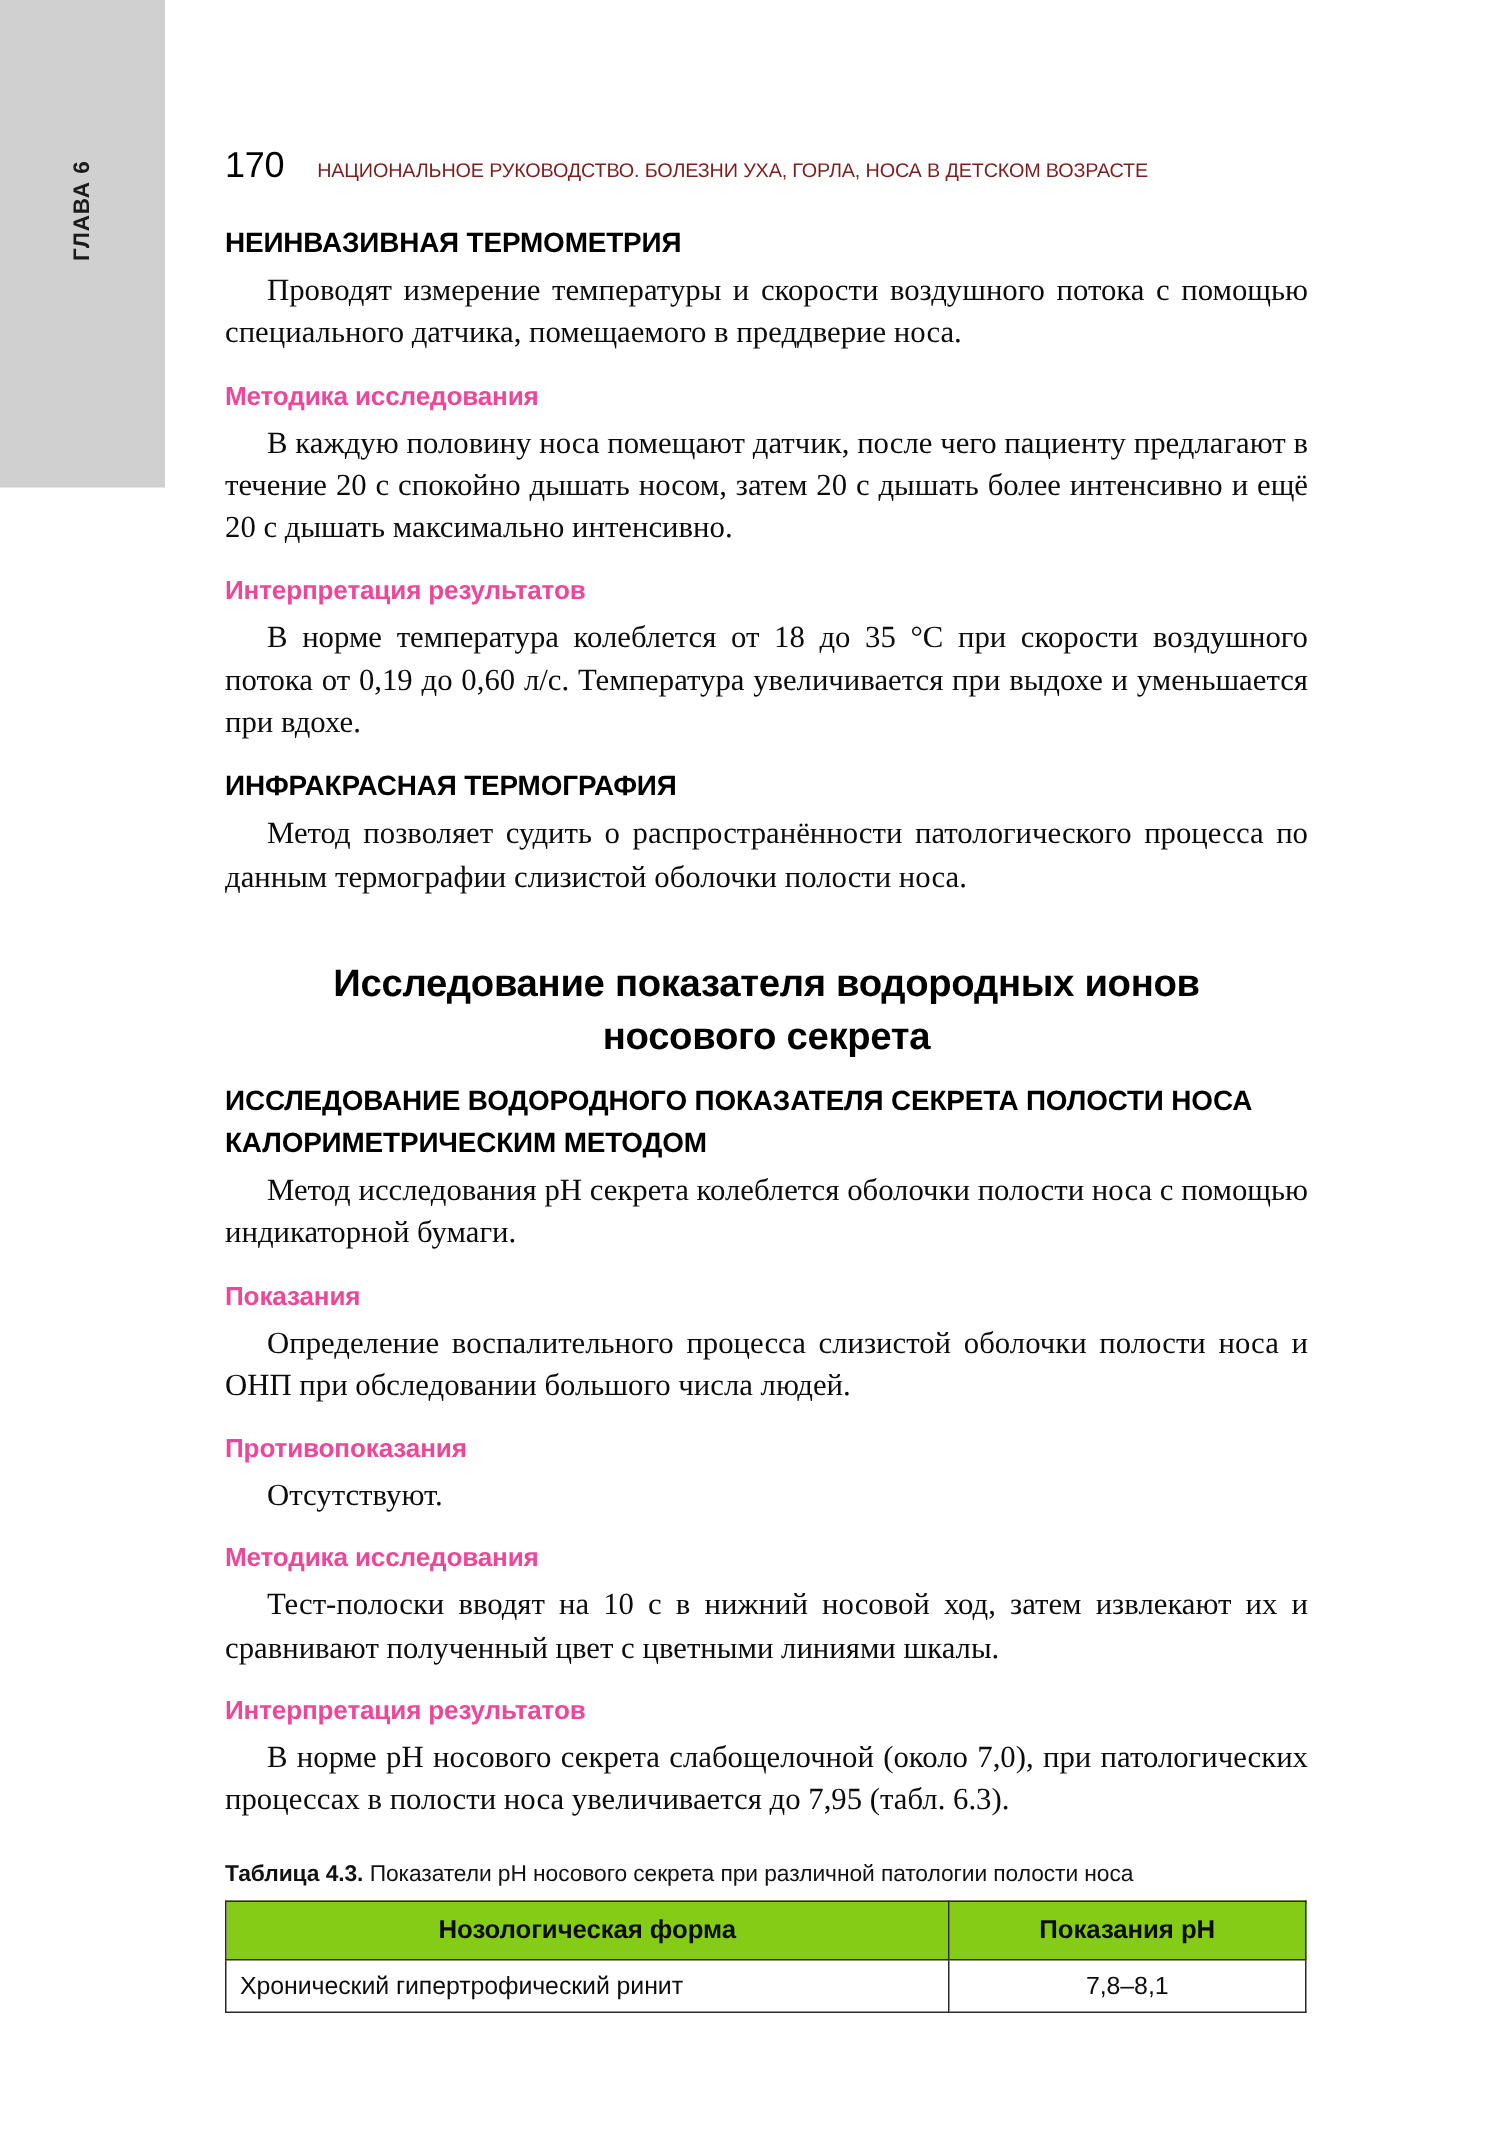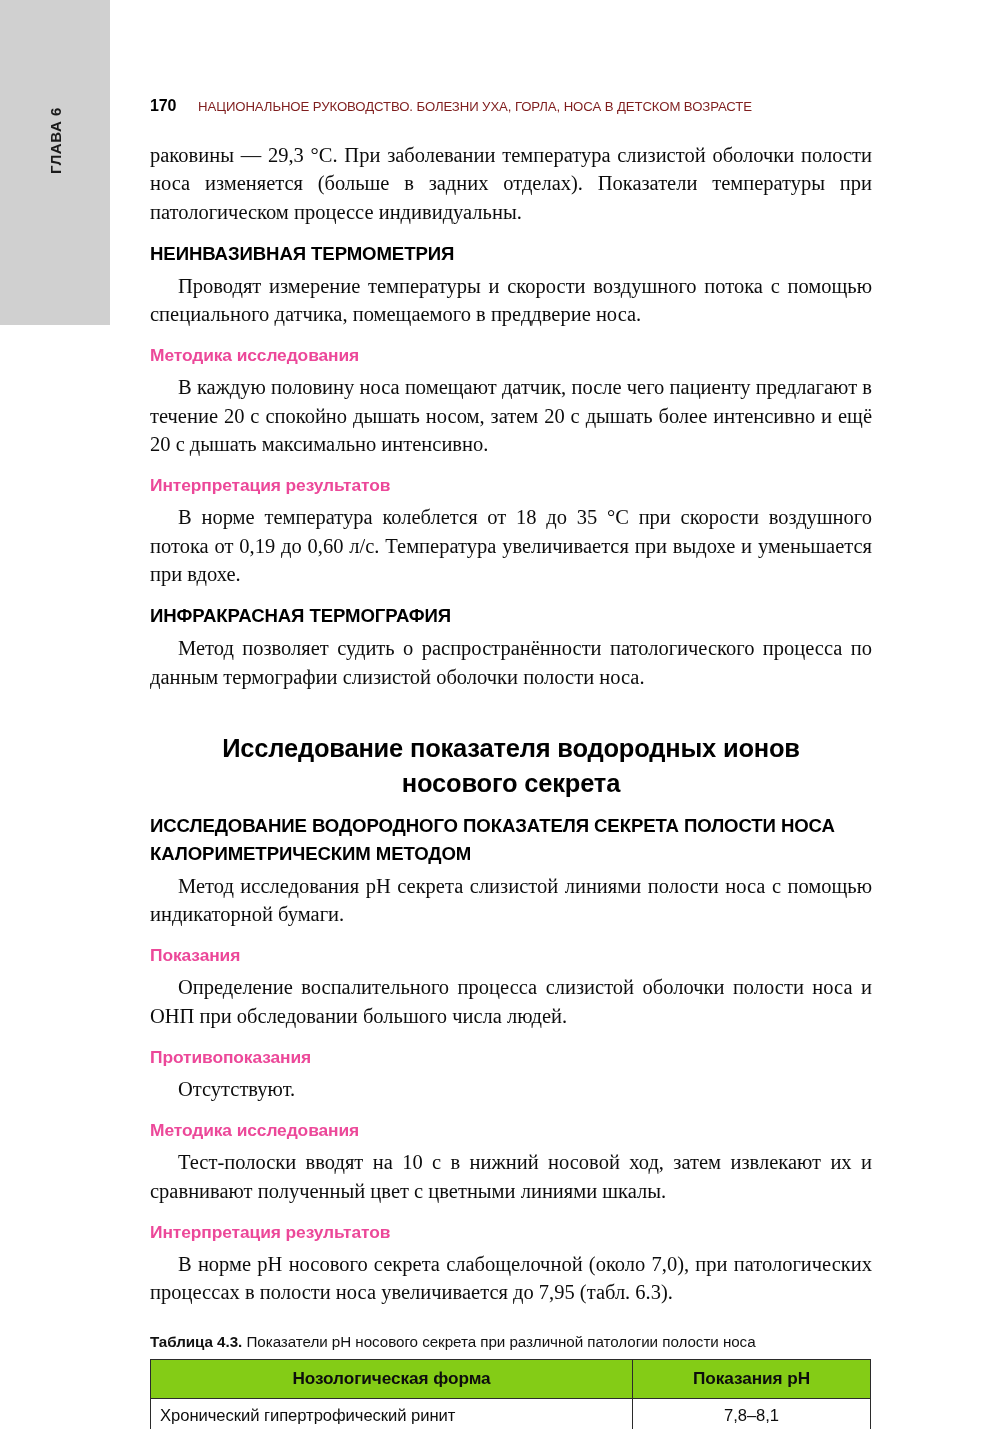--- a/index.html
+++ b/index.html
@@ -50,22 +50,22 @@
 
   
   .runhead {
     display: flex;
     align-items: baseline;
     padding-top: 97px;
     margin-bottom: 26px;
   }
   .runhead-pageno {
     font-family: "Liberation Sans Narrow", "Liberation Sans", sans-serif;
-    font-weight: bold;
-    font-size: 16px;
+    font-weight: normal;
+    font-size: 24px;
     color: #000;
     margin-right: 22px;
     letter-spacing: -.2px;
   }
   .runhead-title {
     font-family: "Liberation Sans Narrow", "Liberation Sans", sans-serif;
     font-weight: normal;
     font-size: 13.2px;
     color: #7f1d1d;
     letter-spacing: -.1px;
@@ -160,39 +160,38 @@
     <div class="chapter-tab-label">ГЛАВА 6</div>
   </div>
 
   <div class="content">
 
     <div class="runhead">
       <span class="runhead-pageno">170</span>
       <span class="runhead-title">НАЦИОНАЛЬНОЕ РУКОВОДСТВО. БОЛЕЗНИ УХА, ГОРЛА, НОСА В ДЕТСКОМ ВОЗРАСТЕ</span>
     </div>
 
-    <p class="body noindent">раковины — 29,3 °С. При заболевании температура слизистой оболочки полости носа изменяется (больше в задних отделах). Показатели температуры при патологическом процессе индивидуальны.</p>
 
     <h2 class="h-caps">НЕИНВАЗИВНАЯ ТЕРМОМЕТРИЯ</h2>
     <p class="body">Проводят измерение температуры и скорости воздушного потока с помощью специального датчика, помещаемого в преддверие носа.</p>
 
     <h3 class="h-sub">Методика исследования</h3>
     <p class="body">В каждую половину носа помещают датчик, после чего пациенту предлагают в течение 20 с спокойно дышать носом, затем 20 с дышать более интенсивно и ещё 20 с дышать максимально интенсивно.</p>
 
     <h3 class="h-sub">Интерпретация результатов</h3>
     <p class="body">В норме температура колеблется от 18 до 35 °С при скорости воздушного потока от 0,19 до 0,60 л/с. Температура увеличивается при выдохе и уменьшается при вдохе.</p>
 
     <h2 class="h-caps">ИНФРАКРАСНАЯ ТЕРМОГРАФИЯ</h2>
     <p class="body">Метод позволяет судить о распространённости патологического процесса по данным термографии слизистой оболочки полости носа.</p>
 
     <h1 class="h-main">Исследование показателя водородных ионов носового секрета</h1>
 
     <h2 class="h-caps tight">ИССЛЕДОВАНИЕ ВОДОРОДНОГО ПОКАЗАТЕЛЯ СЕКРЕТА ПОЛОСТИ НОСА</h2>
     <h2 class="h-caps tight" style="margin-top:-2px;">КАЛОРИМЕТРИЧЕСКИМ МЕТОДОМ</h2>
-    <p class="body">Метод исследования pH секрета слизистой линиями полости носа с помощью индикаторной бумаги.</p>
+    <p class="body">Метод исследования pH секрета колеблется оболочки полости носа с помощью индикаторной бумаги.</p>
 
     <h3 class="h-sub">Показания</h3>
     <p class="body">Определение воспалительного процесса слизистой оболочки полости носа и ОНП при обследовании большого числа людей.</p>
 
     <h3 class="h-sub">Противопоказания</h3>
     <p class="body">Отсутствуют.</p>
 
     <h3 class="h-sub">Методика исследования</h3>
     <p class="body">Тест-полоски вводят на 10 с в нижний носовой ход, затем извлекают их и сравнивают полученный цвет с цветными линиями шкалы.</p>
 

